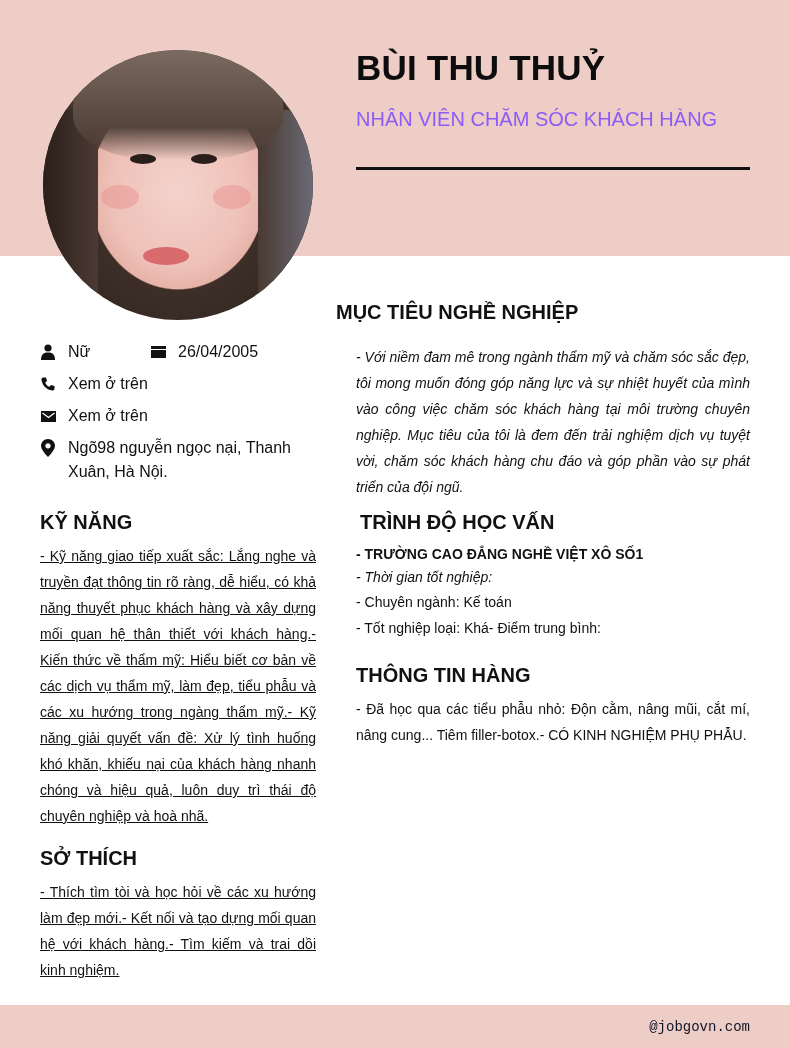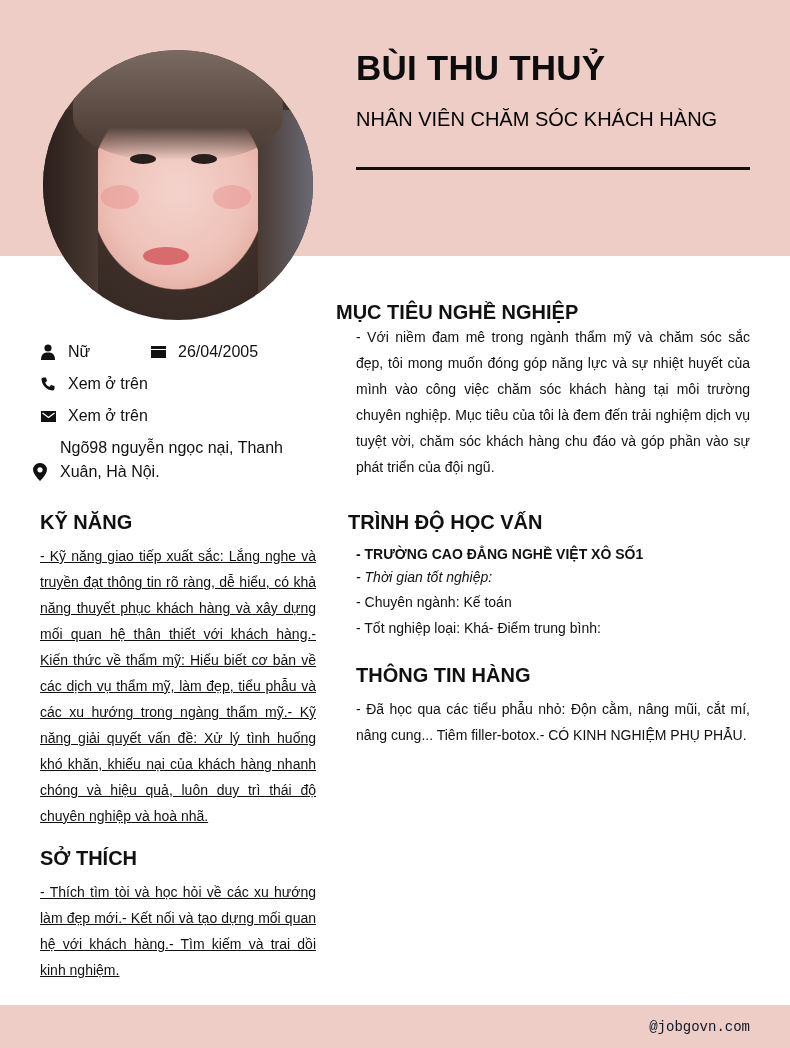--- a/index.html
+++ b/index.html
@@ -17,21 +17,21 @@
       background: linear-gradient(180deg, #7a6a62 0%, #54443c 70%, rgba(84,68,60,0) 100%); }
     .photo .eye { position: absolute; width: 26px; height: 10px; border-radius: 50%; background: #2a1e1a; top: 104px; }
     .photo .eye.l { left: 87px; } .photo .eye.r { left: 148px; }
     .photo .cheek { position: absolute; width: 38px; height: 24px; border-radius: 50%; background: rgba(232,140,140,0.45); top: 135px; }
     .photo .cheek.l { left: 58px; } .photo .cheek.r { left: 170px; }
     .photo .lips { position: absolute; left: 100px; top: 197px; width: 46px; height: 18px; border-radius: 50%; background: #d96a6e; }
     .photo .hair-l { position: absolute; left: 0; top: 60px; width: 55px; height: 210px; background: linear-gradient(90deg, #2b1f1b, #4a3a33); }
     .photo .hair-r { position: absolute; right: 0; top: 60px; width: 55px; height: 210px; background: linear-gradient(270deg, #6a6a75, #4a3a33); }
 
     .name { position: absolute; left: 356px; top: 48px; font-size: 35px; font-weight: 700; letter-spacing: 0.2px; color: #0d0d0d; }
-    .title { position: absolute; left: 356px; top: 108px; font-size: 20px; font-weight: 400; color: #000000; }
+    .title { position: absolute; left: 356px; top: 108px; font-size: 20px; font-weight: 400; color: #8b5cf6; }
     .title-rule { position: absolute; left: 356px; top: 167px; width: 394px; height: 3px; background: #111; }
 
     .info-row { position: absolute; display: flex; align-items: flex-start; font-size: 16px; line-height: 24px; color: #111; }
     .info-row .ic { width: 16px; height: 24px; display: flex; align-items: center; justify-content: center; margin-right: 12px; flex-shrink: 0; }
 
     .section-title { position: absolute; font-size: 20px; font-weight: 700; color: #111; }
     .para { position: absolute; font-size: 14px; line-height: 26px; color: #111; text-align: justify; }
     .left-col { left: 40px; width: 276px; text-decoration: underline; }
     .right-col { left: 356px; width: 394px; }
     .edu-line { position: absolute; left: 356px; font-size: 14px; line-height: 26px; color: #111; }
@@ -84,40 +84,40 @@
 </div>
 <div class="info-row" style="left:40px; top:404px;">
   <span class="ic">
     <svg width="15" height="11" viewBox="0 0 15 11">
         <rect x="0" y="0" width="15" height="11" fill="#111"></rect>
         <path d="M1.5 2 L7.5 6.5 L13.5 2" stroke="#fff" stroke-width="1.3" fill="none"></path>
       </svg>
   </span>
   <span>Xem ở trên</span>
 </div>
-<div class="info-row" style="left:32px; top:436px; width:280px;align-items:flex-end;">
+<div class="info-row" style="left:40px; top:436px; width:280px;">
   <span class="ic">
     <svg width="14" height="18" viewBox="0 0 14 18">
         <path d="M7 0 C3.1 0 0 3 0 6.8 C0 11.5 7 18 7 18 C7 18 14 11.5 14 6.8 C14 3 10.9 0 7 0 Z" fill="#111"></path>
         <circle cx="7" cy="6.8" r="2.6" fill="#fff"></circle>
       </svg>
   </span>
   <span>Ngõ98 nguyễn ngọc nại, Thanh Xuân, Hà Nội.</span>
 </div>
 
 <div class="section-title" style="left:40px; top:511px;">KỸ NĂNG</div>
 <div class="para left-col" style="top:543px;">- Kỹ năng giao tiếp xuất sắc: Lắng nghe và truyền đạt thông tin rõ ràng, dễ hiểu, có khả năng thuyết phục khách hàng và xây dựng mối quan hệ thân thiết với khách hàng.- Kiến thức về thẩm mỹ: Hiểu biết cơ bản về các dịch vụ thẩm mỹ, làm đẹp, tiểu phẫu và các xu hướng trong ngàng thẩm mỹ.- Kỹ năng giải quyết vấn đề: Xử lý tình huống khó khăn, khiếu nại của khách hàng nhanh chóng và hiệu quả, luôn duy trì thái độ chuyên nghiệp và hoà nhã.</div>
 
 <div class="section-title" style="left:40px; top:847px;">SỞ THÍCH</div>
 <div class="para left-col" style="top:879px;">- Thích tìm tòi và học hỏi về các xu hướng làm đẹp mới.- Kết nối và tạo dựng mối quan hệ với khách hàng.- Tìm kiếm và trai dồi kinh nghiệm.</div>
 
 <div class="section-title" style="left:336px; top:301px;">MỤC TIÊU NGHỀ NGHIỆP</div>
-<div class="para right-col" style="top:324px;">- Với niềm đam mê trong ngành thẩm mỹ và chăm sóc sắc đẹp, tôi mong muốn đóng góp năng lực và sự nhiệt huyết của mình vào công việc chăm sóc khách hàng tại môi trường chuyên nghiệp. Mục tiêu của tôi là đem đến trải nghiệm dịch vụ tuyệt vời, chăm sóc khách hàng chu đáo và góp phần vào sự phát triển của đội ngũ.</div>
+<div class="para right-col" style="top:344px;font-style:italic;">- Với niềm đam mê trong ngành thẩm mỹ và chăm sóc sắc đẹp, tôi mong muốn đóng góp năng lực và sự nhiệt huyết của mình vào công việc chăm sóc khách hàng tại môi trường chuyên nghiệp. Mục tiêu của tôi là đem đến trải nghiệm dịch vụ tuyệt vời, chăm sóc khách hàng chu đáo và góp phần vào sự phát triển của đội ngũ.</div>
 
-<div class="section-title" style="left:348px; top:511px;">TRÌNH ĐỘ HỌC VẤN</div>
+<div class="section-title" style="left:360px; top:511px;">TRÌNH ĐỘ HỌC VẤN</div>
 <div class="edu-line" style="top:541px; font-weight:700;">- TRƯỜNG CAO ĐẲNG NGHỀ VIỆT XÔ SỐ1</div>
 <div class="edu-line" style="top:564px; font-style:italic;">- Thời gian tốt nghiệp:</div>
 <div class="edu-line" style="top:589px;">- Chuyên ngành: Kế toán</div>
 <div class="edu-line" style="top:615px;">- Tốt nghiệp loại: Khá- Điểm trung bình:</div>
 
 <div class="section-title" style="left:356px; top:664px;">THÔNG TIN HÀNG</div>
 <div class="para right-col" style="top:696px;">- Đã học qua các tiểu phẫu nhỏ: Độn cằm, nâng mũi, cắt mí, nâng cung... Tiêm filler-botox.- CÓ KINH NGHIỆM PHỤ PHẪU.</div>
 
 <div class="footer-band"></div>
 <div class="footer-text">@jobgovn.com</div>

